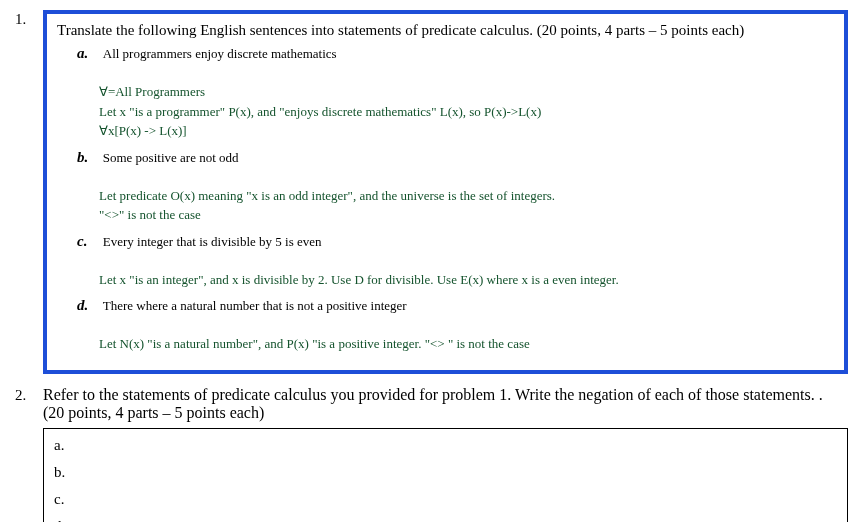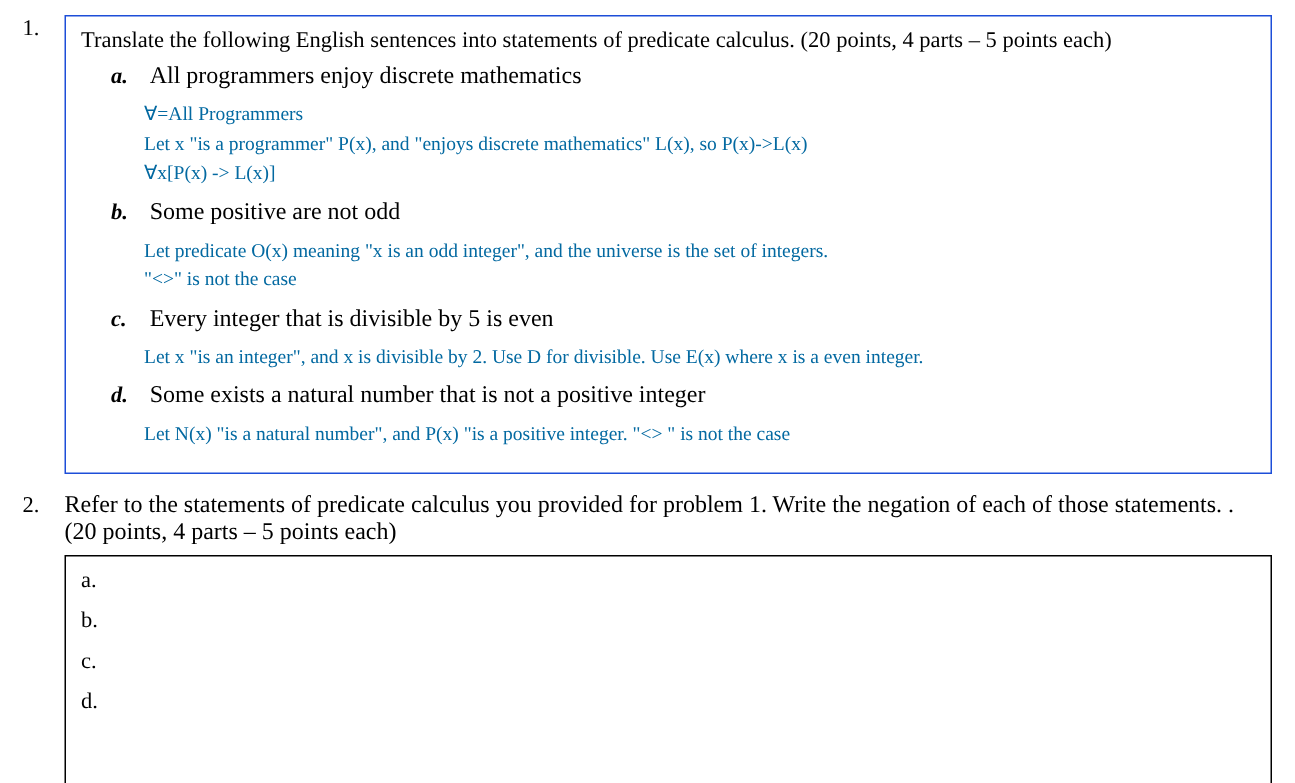--- a/index.html
+++ b/index.html
@@ -17,49 +17,49 @@
       flex-direction: row;
       margin-bottom: 12px;
     }
     .problem-number {
       min-width: 28px;
       font-size: 15px;
       padding-top: 1px;
     }
     .problem-content {
       flex: 1;
-      border: 1px solid #1d4ed8;
+      border: 4px solid #1d4ed8;
       padding: 8px 10px;
     }
     .problem-title {
       font-size: 15px;
       margin-bottom: 6px;
     }
     .parts {
       margin-left: 20px;
     }
     .part {
       margin-bottom: 8px;
     }
     .part-label {
       font-size: 15px;
       font-style: italic;
       font-weight: bold;
       display: inline-block;
       min-width: 22px;
     }
     .part-text {
-      font-size: 16px;
+      font-size: 13px;
       display: inline;
     }
     .answer {
-      color: #0369a1;
+      color: #14532d;
       font-size: 13px;
       margin-left: 22px;
-      margin-top: 6px;
+      margin-top: 20px;
       line-height: 1.5;
     }
     .answer-line {
       display: block;
     }
     .problem2-title {
       font-size: 16px;
       margin-bottom: 6px;
     }
     .answer-section {
@@ -104,21 +104,21 @@
       <div class="part">
         <span class="part-label">c.</span>
         <span class="part-text">Every integer that is divisible by 5 is even</span>
         <div class="answer">
           <span class="answer-line">Let x "is an integer", and x is divisible by 2.  Use D for divisible. Use E(x) where x is a even integer.</span>
         </div>
       </div>
 
       <div class="part">
         <span class="part-label">d.</span>
-        <span class="part-text">Some exists a natural number that is not a positive integer</span>
+        <span class="part-text">There where a natural number that is not a positive integer</span>
         <div class="answer">
           <span class="answer-line">Let N(x) "is a natural number", and P(x) "is a positive integer. "&lt;&gt; " is not the case</span>
         </div>
       </div>
 
     </div>
   </div>
 </div>
 
 <div class="problem">

